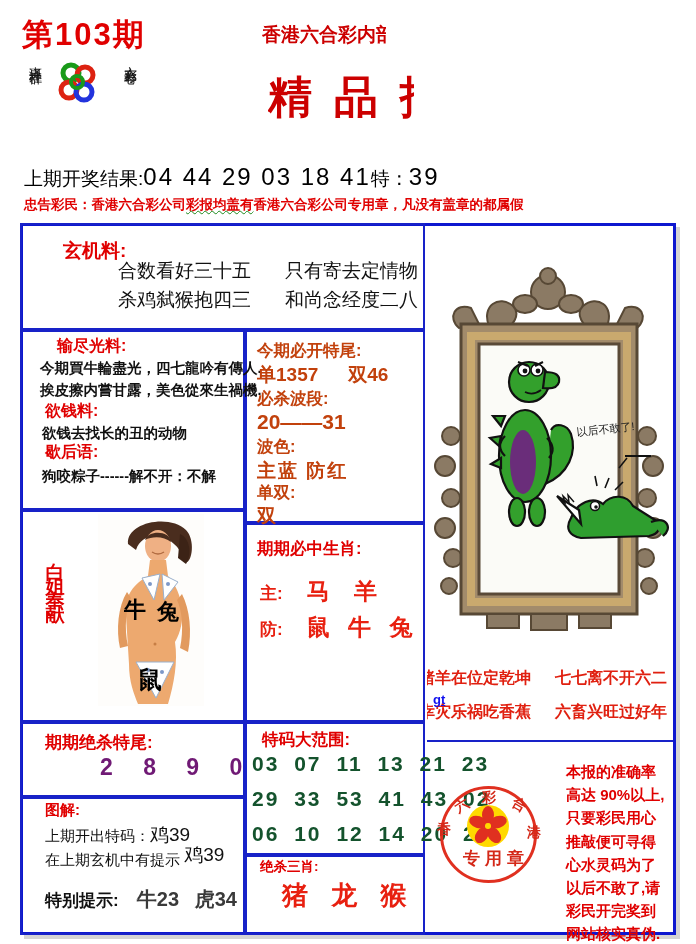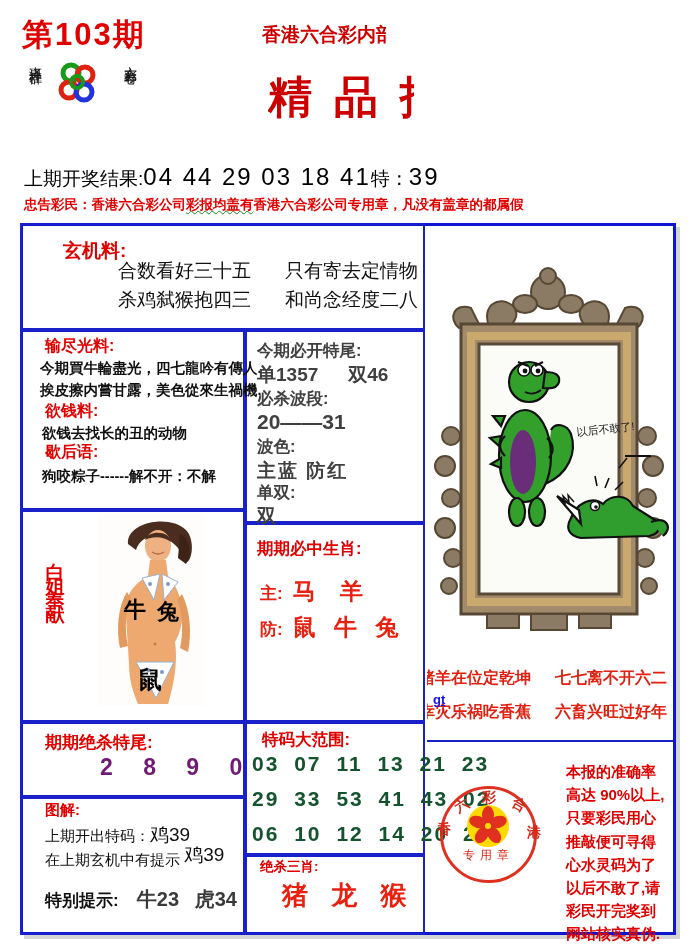--- a/index.html
+++ b/index.html
@@ -48,29 +48,29 @@
 
   
   .tjLabel{left:45px;top:801px;font-size:15px;}
   .tjLine{position:absolute;left:45px;font-size:15px;color:#111;white-space:nowrap;}
   .big39{font-size:19px;}
   .raised{position:relative;top:-4px;}
   .spLabel{font-size:17px;font-weight:bold;color:#111;}
   .spVal{font-size:20px;font-weight:bold;color:#3a3a3a;word-spacing:10px;}
 
   
-  .bkLine{position:absolute;left:257px;white-space:nowrap;font-weight:bold;color:#404040;}
+  .bkLine{position:absolute;left:257px;white-space:nowrap;font-weight:bold;color:#c2410c;}
   .fL{font-size:16.5px;}
   .fV{font-size:19px;}
 
   
   .sxLabel{left:257px;top:538px;font-size:16.5px;}
   .sxRow{position:absolute;left:260px;white-space:nowrap;color:#e82010;font-weight:bold;}
   .sxHead{font-size:17px;}
-  .sxVal{font-size:23px;letter-spacing:9px;margin-left:10px;}
+  .sxVal{font-size:23px;letter-spacing:9px;margin-left:24px;}
 
   
   .dfwLabel{left:262px;top:729px;font-size:16.5px;}
   .dfwRow{position:absolute;left:252px;font-size:21px;font-weight:bold;color:#14532d;
           letter-spacing:2px;word-spacing:7px;white-space:nowrap;}
 
   
   .js3Label{left:260px;top:858px;font-size:13.5px;}
   .js3Val{left:282px;top:878px;font-size:26px;font-weight:bold;color:#e82010;word-spacing:16px;}
 
@@ -81,21 +81,21 @@
   .verseRow{position:absolute;left:427px;width:246px;overflow:hidden;white-space:nowrap;
             color:#e02010;font-weight:bold;font-size:16px;}
   .verseIn{display:inline-block;margin-left:-8px;}
   .vGap{display:inline-block;width:24px;}
   .gt{left:433px;top:692px;font-size:13px;font-weight:bold;color:#1111ee;text-decoration:underline;}
 
   
   .sealRing{left:440px;top:786px;width:97px;height:97px;border:3px solid #e03020;border-radius:50%;
             box-sizing:border-box;}
   .sealChar{position:absolute;color:#d42818;font-weight:bold;font-size:14px;}
-  .sealBottom{left:463px;top:847px;font-size:12px;font-weight:normal;color:#d42818;letter-spacing:5px;}
+  .sealBottom{left:463px;top:847px;font-size:17px;font-weight:bold;color:#d42818;letter-spacing:5px;}
   .flower{left:466px;top:804px;}
 
   
   .notice{left:566px;top:760px;font-size:15px;font-weight:bold;color:#e00000;line-height:23.2px;white-space:nowrap;}
 </style>
 </head>
 <body>
 
 <div class="page">
 
@@ -142,21 +142,21 @@
   <div class="abs xjLabel red b">玄机料:</div>
   <div class="xjLine" style="top:258px;">
     <span>合数看好三十五</span>
     <span>只有寄去定情物</span>
   </div>
   <div class="xjLine" style="top:287px;">
     <span>杀鸡弑猴抱四三</span>
     <span>和尚念经度二八</span>
   </div>
 
-  <div class="abs sjLabel red b" style="left:45px;top:336px;">输尽光料:</div>
+  <div class="abs sjLabel red b" style="left:57px;top:336px;">输尽光料:</div>
   <div class="abs sjText" style="left:40px;top:359px;">今期買牛輪盡光，四七龍吟有傳人.</div>
   <div class="abs sjText" style="left:40px;top:381px;">挨皮擦内嘗甘露，美色從來生禍機.</div>
   <div class="abs sjLabel red b" style="left:45px;top:401px;">欲钱料:</div>
   <div class="abs sjText" style="left:42px;top:424px;">欲钱去找长的丑的动物</div>
   <div class="abs sjLabel red b" style="left:45px;top:442px;">歇后语:</div>
   <div class="abs sjText" style="left:42px;top:467px;">狗咬粽子------解不开：不解</div>
 
   <div class="abs baijie red b">白姐奉献</div>
 
   <svg class="abs photo" width="106" height="192" viewBox="0 0 106 192">

